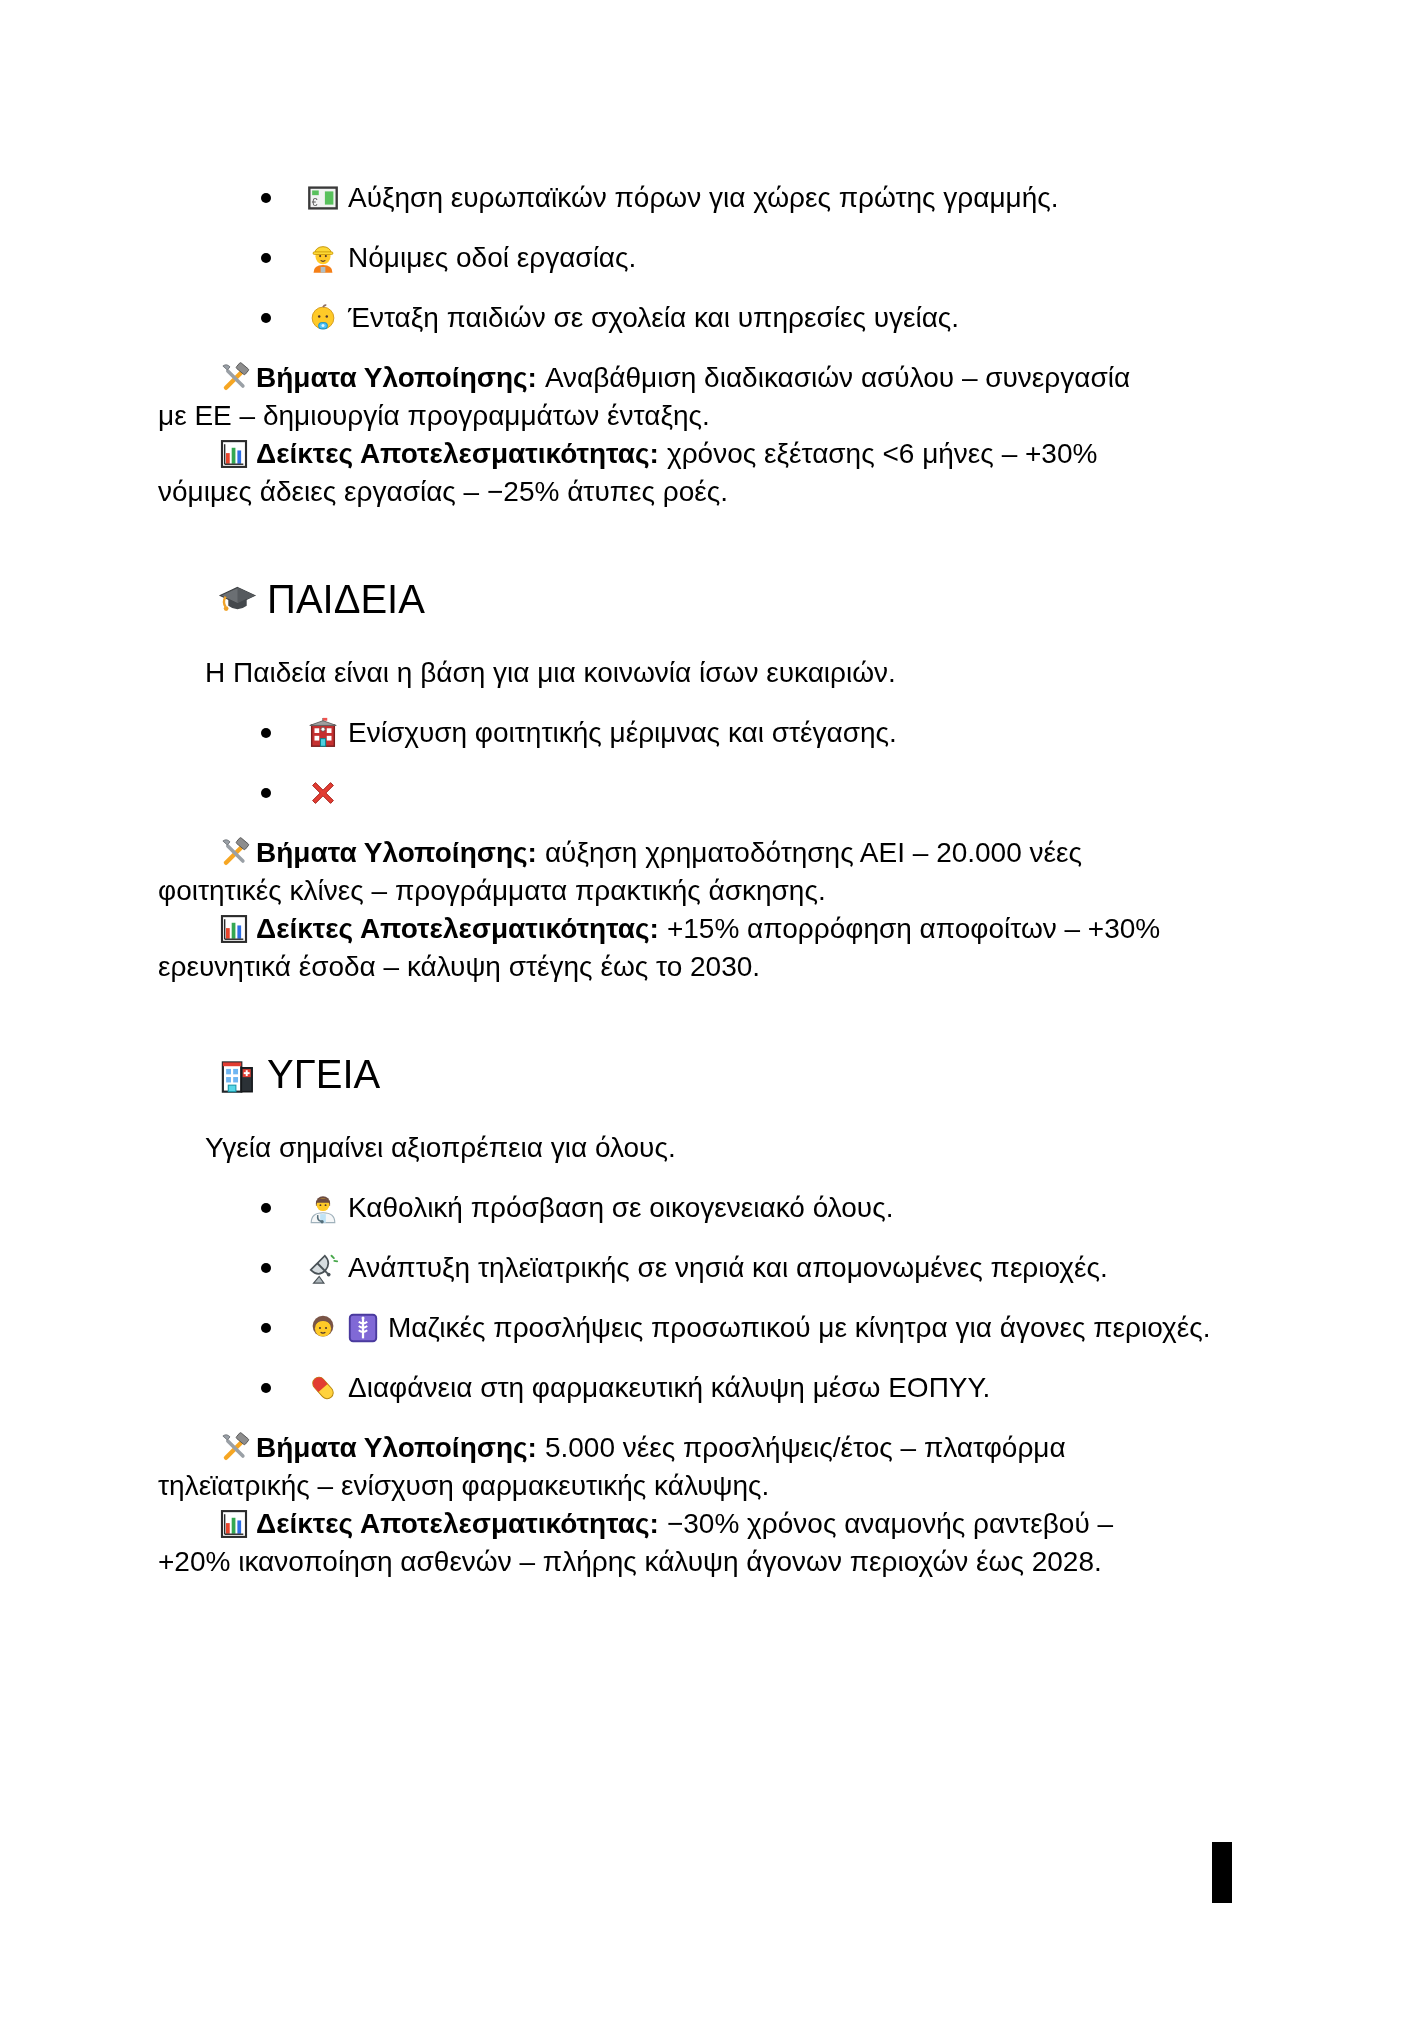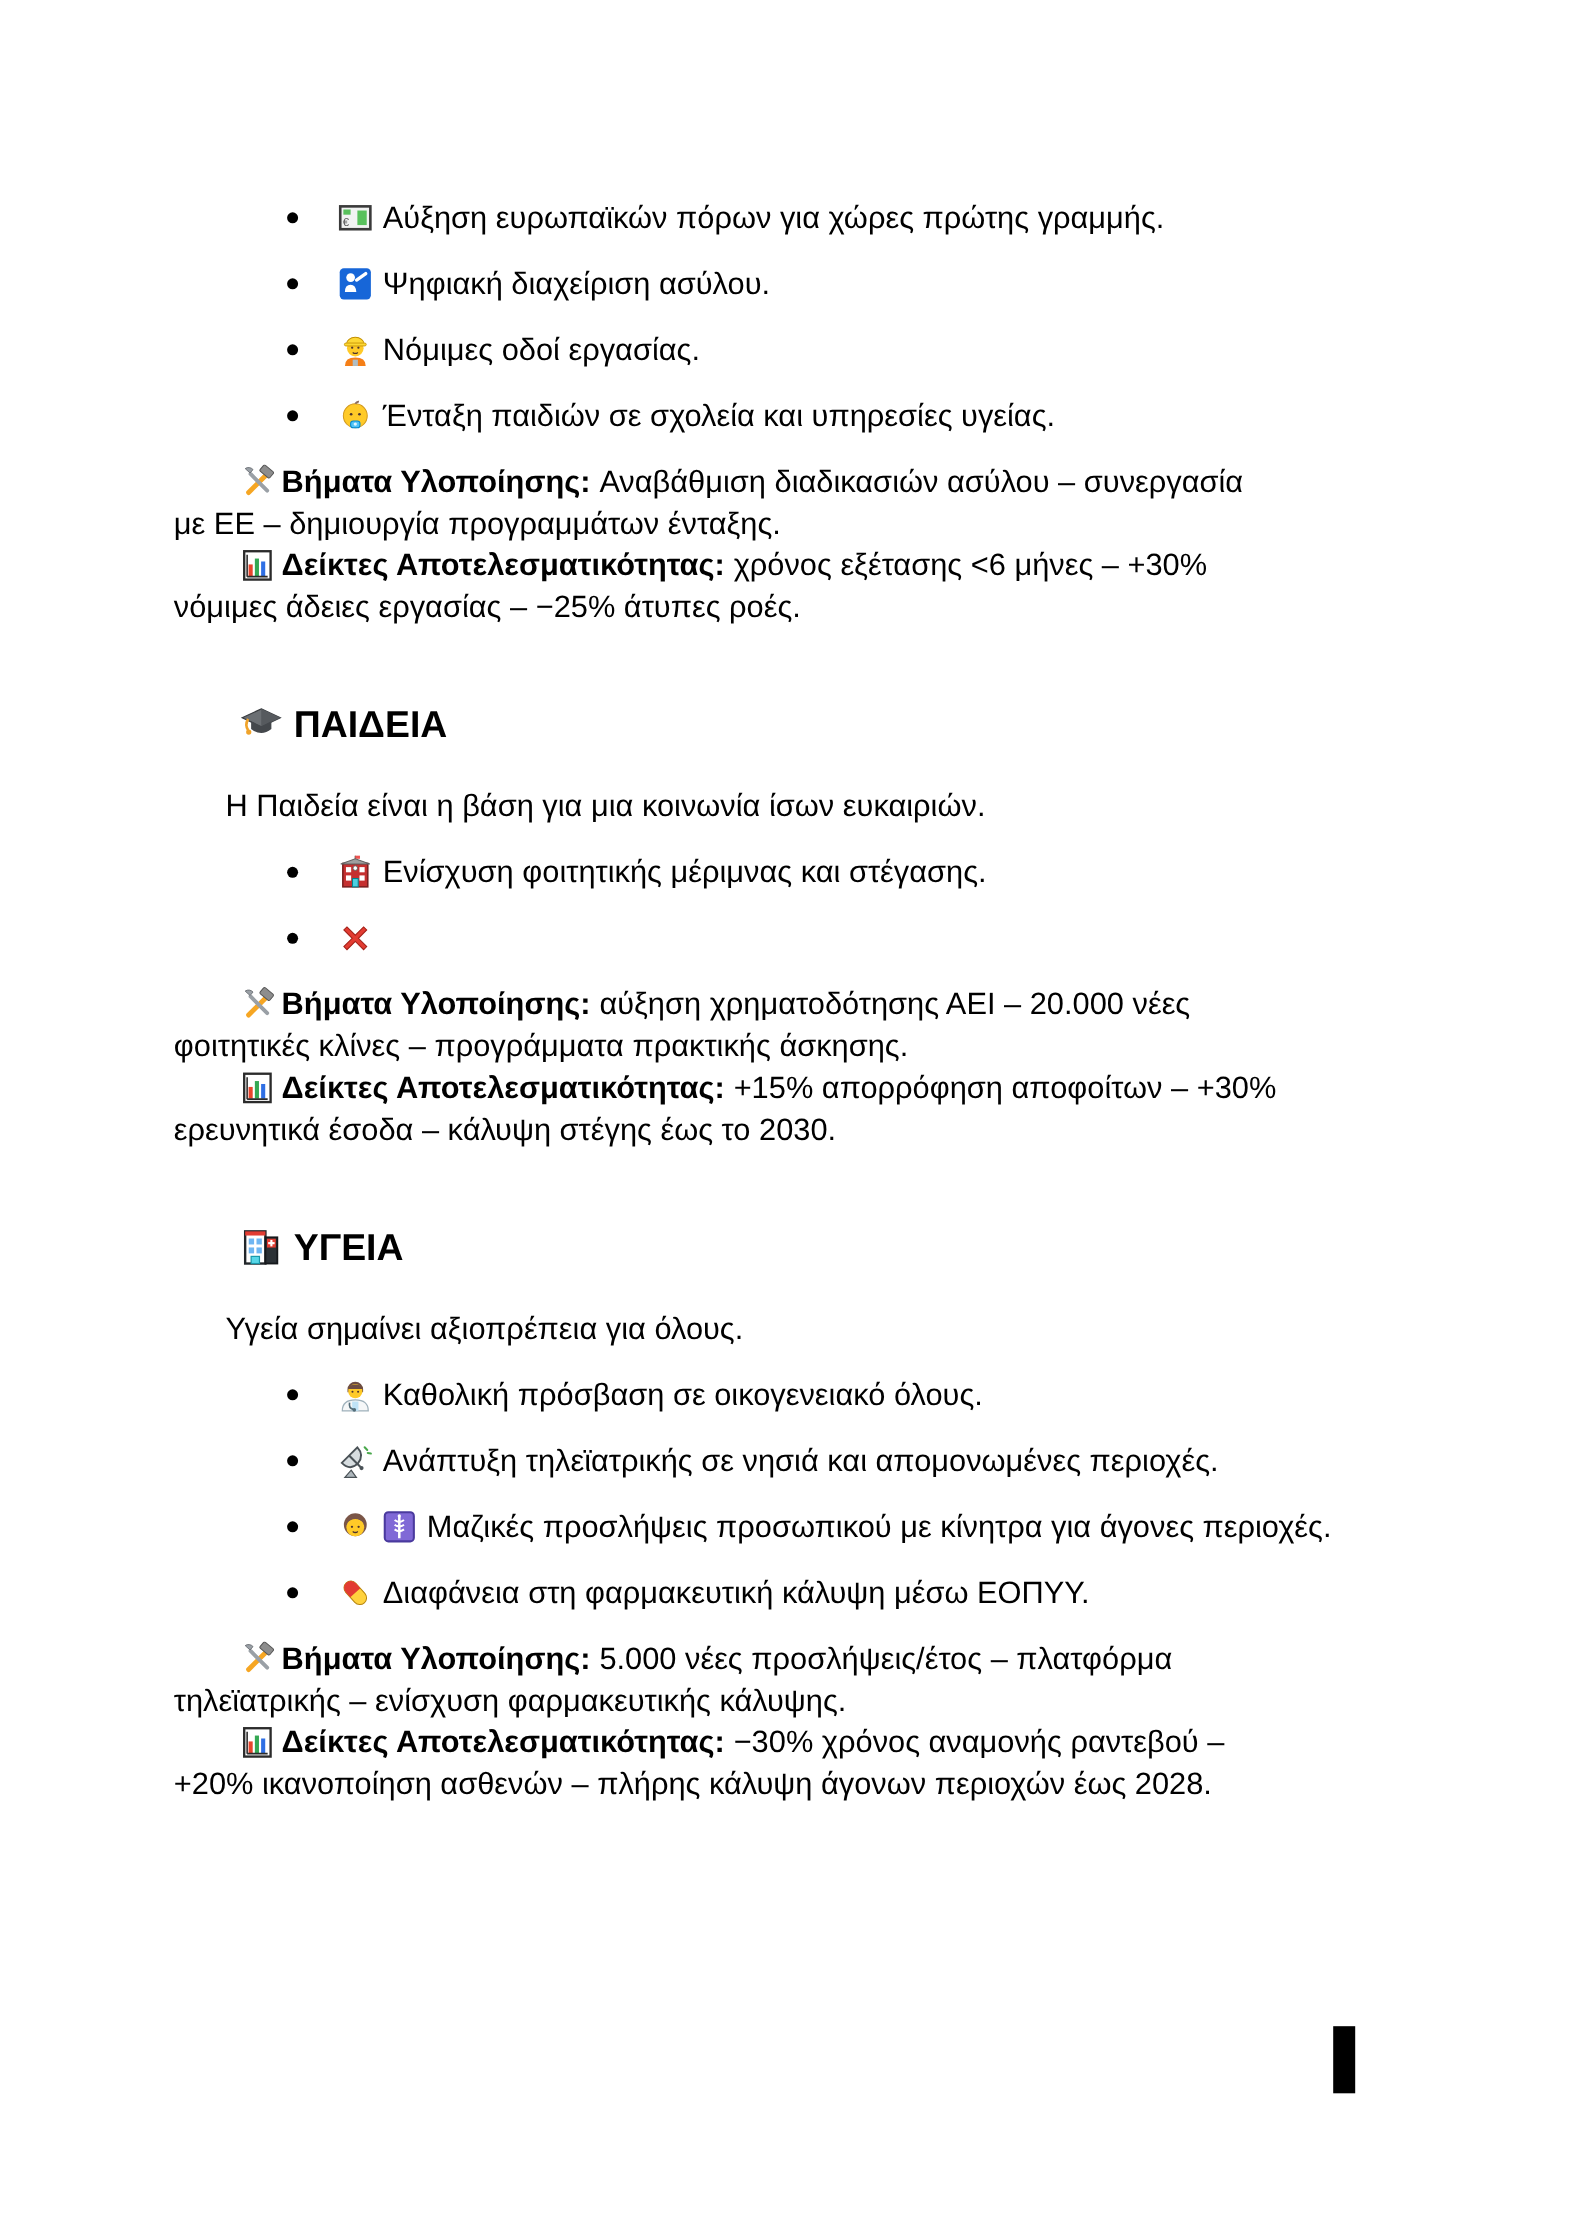--- a/index.html
+++ b/index.html
@@ -10,21 +10,21 @@
   ul.blist.first{margin-top:179px;}
   li.bitem{position:relative;padding-left:148px;margin-bottom:22px;margin-right:-15px;}
   li.bitem.xw{margin-right:-48px;}
   li .dot{position:absolute;left:103px;top:14px;width:10px;height:10px;border-radius:50%;background:#000;}
   .emj{display:inline-block;width:34px;height:34px;vertical-align:-8px;margin-right:8px;}
   .emj.m2{margin-left:-2px;}
   .ipara{margin:0;text-indent:60px;}
   .ipara .emj{width:32px;height:32px;vertical-align:-7px;margin-right:6px;}
   .lbl{font-weight:bold;margin-right:8px;}
   .intro{margin:0 0 22px 0;text-indent:47px;}
-  h2.sect{margin:66px 0 33px 0;font-size:34px;line-height:44px;font-weight:bold;padding-left:60px;}
+  h2.sect{margin:66px 0 33px 0;font-size:40px;line-height:44px;font-weight:normal;padding-left:60px;}
   h2.sect .emj{width:39px;height:39px;vertical-align:-8px;margin-right:10px;}
   .vline{position:absolute;left:1295px;top:199px;width:4px;height:1643px;background:#0a0a0a;}
   .vline-cap{position:absolute;left:1292px;top:197px;width:9px;height:28px;background:#0a0a0a;}
   .pagenum-box{position:absolute;left:1212px;top:1842px;width:86px;height:61px;background:#000;
                display:flex;align-items:center;justify-content:center;padding-left:26px;box-sizing:border-box;}
   .pagenum{color:#fff;font-size:35px;line-height:1;}
   .defs{position:absolute;width:0;height:0;overflow:hidden;}
 </style>
 </head>
 <body>
@@ -173,25 +173,20 @@
 
     <section>
       <ul class="blist first">
         <li class="bitem">
           <span class="dot"></span><svg class="emj">
               <use href="#i-euro" xlink:href="#i-euro"></use>
             </svg><span>Αύξηση ευρωπαϊκών πόρων για χώρες πρώτης γραμμής.</span>
         </li>
         <li class="bitem">
           <span class="dot"></span><svg class="emj">
-              <use href="#i-passport" xlink:href="#i-passport"></use>
-            </svg><span>Ψηφιακή διαχείριση ασύλου.</span>
-        </li>
-        <li class="bitem">
-          <span class="dot"></span><svg class="emj">
               <use href="#i-worker" xlink:href="#i-worker"></use>
             </svg><span>Νόμιμες οδοί εργασίας.</span>
         </li>
         <li class="bitem">
           <span class="dot"></span><svg class="emj">
               <use href="#i-baby" xlink:href="#i-baby"></use>
             </svg><span>Ένταξη παιδιών σε σχολεία και υπηρεσίες υγείας.</span>
         </li>
       </ul>
       <p class="ipara">

